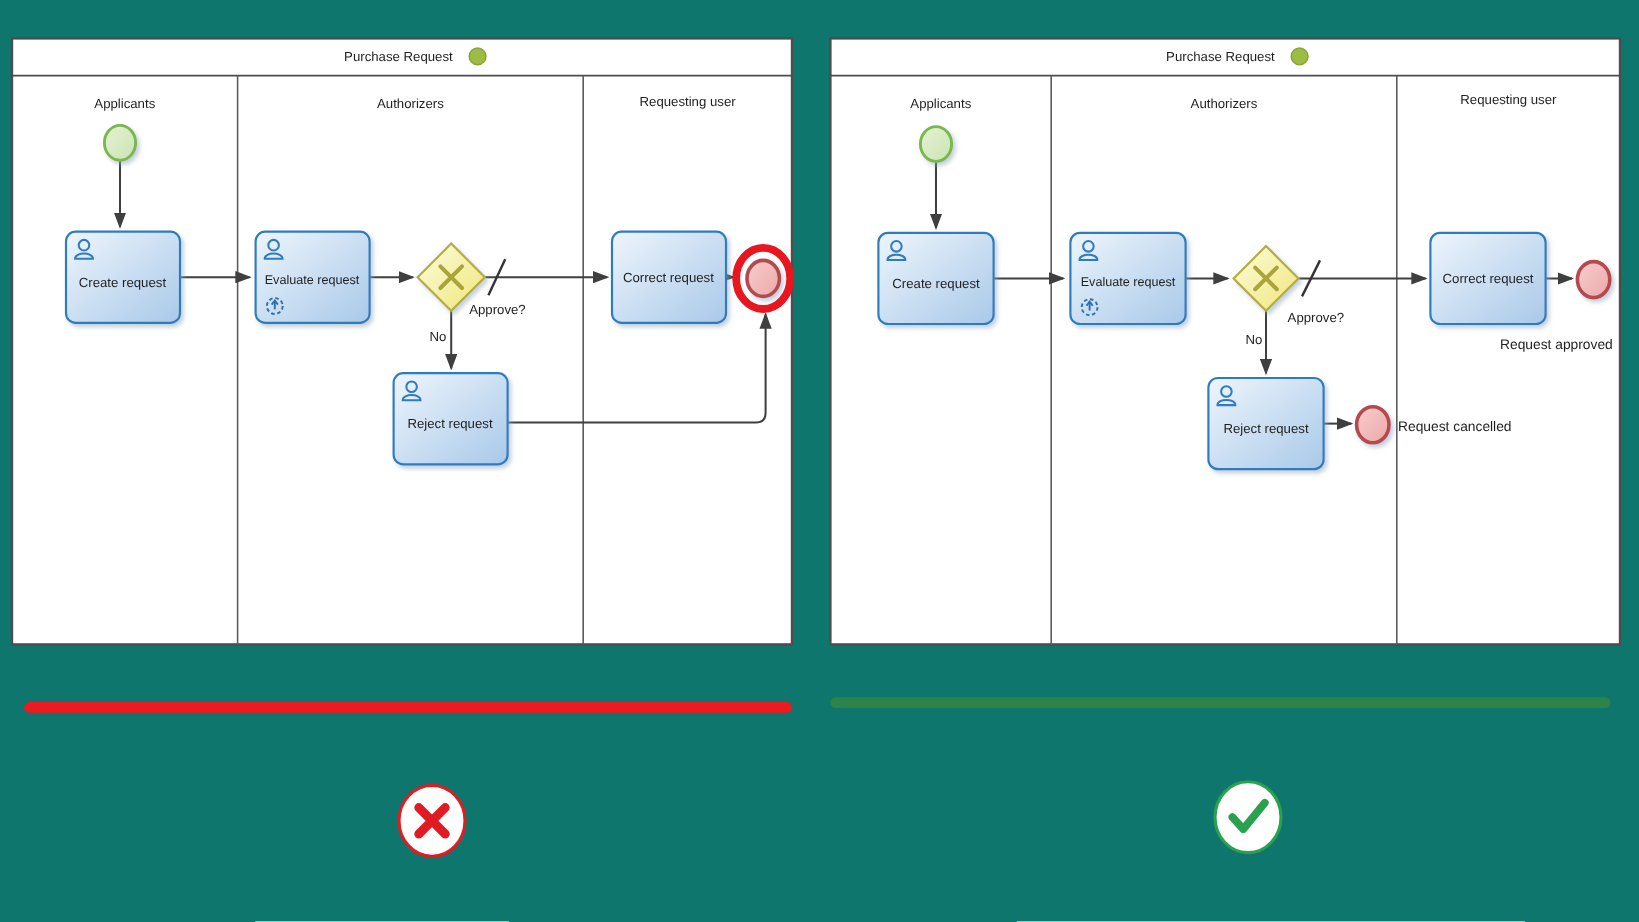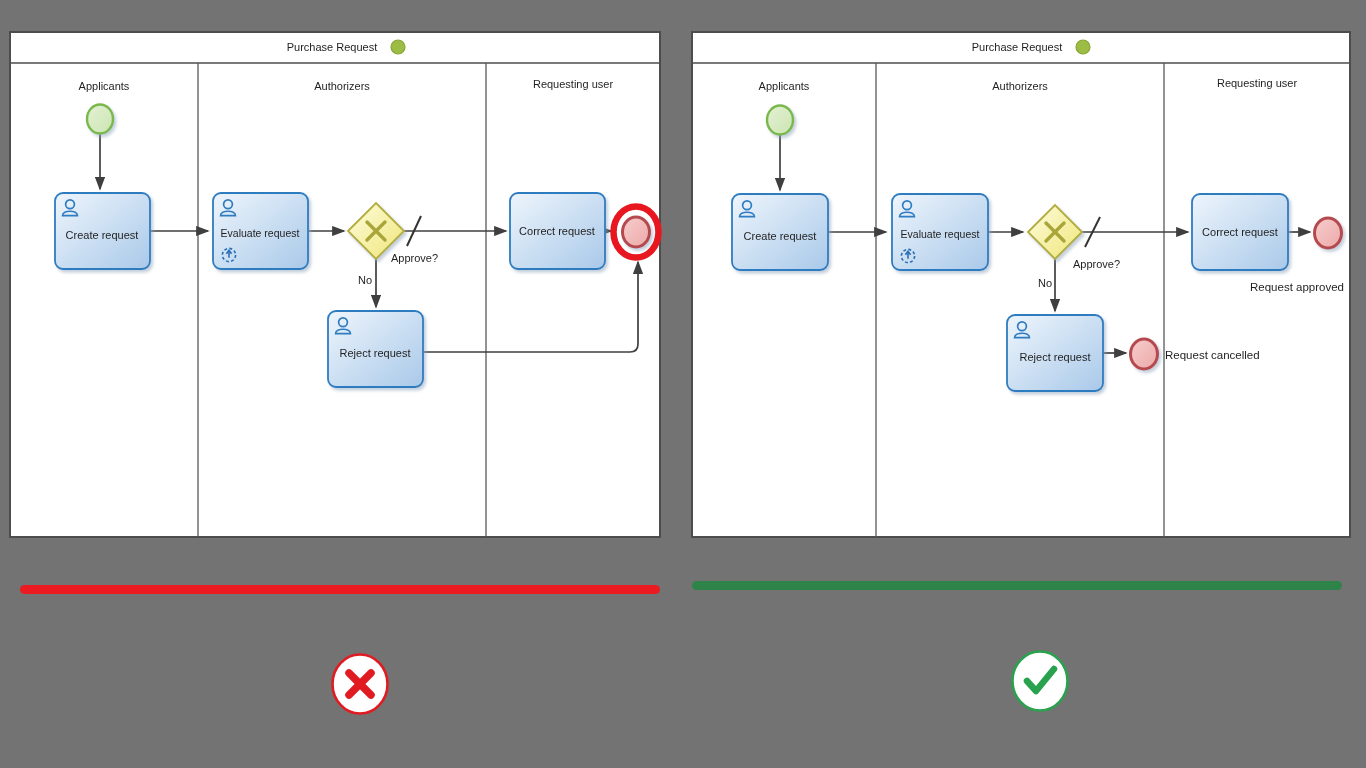--- a/index.html
+++ b/index.html
@@ -1,17 +1,17 @@
 <!DOCTYPE html>
 <html><head>
 <meta charset="utf-8">
 <style>
   html,body{margin:0;padding:0;background:#ffffff;}
   body{font-family:"Liberation Sans", sans-serif;}
-  .canvas{position:relative;width:1366px;height:768px;background:#737373;overflow:hidden;display:flex;}
+  .canvas{position:relative;width:1366px;height:768px;background:#0f766e;overflow:hidden;display:flex;}
   .panel{position:relative;width:683px;height:768px;}
   svg{display:block;}
   text{font-family:"Liberation Sans", sans-serif;fill:#1f1f1f;}
   .lane-label{font-size:11px;}
   .pool-title{font-size:11px;}
   .task-label{font-size:11px;}
   .task-label-sm{font-size:10.5px;}
   .flow-label{font-size:11px;}
   .end-label{font-size:11.5px;}
 </style>

